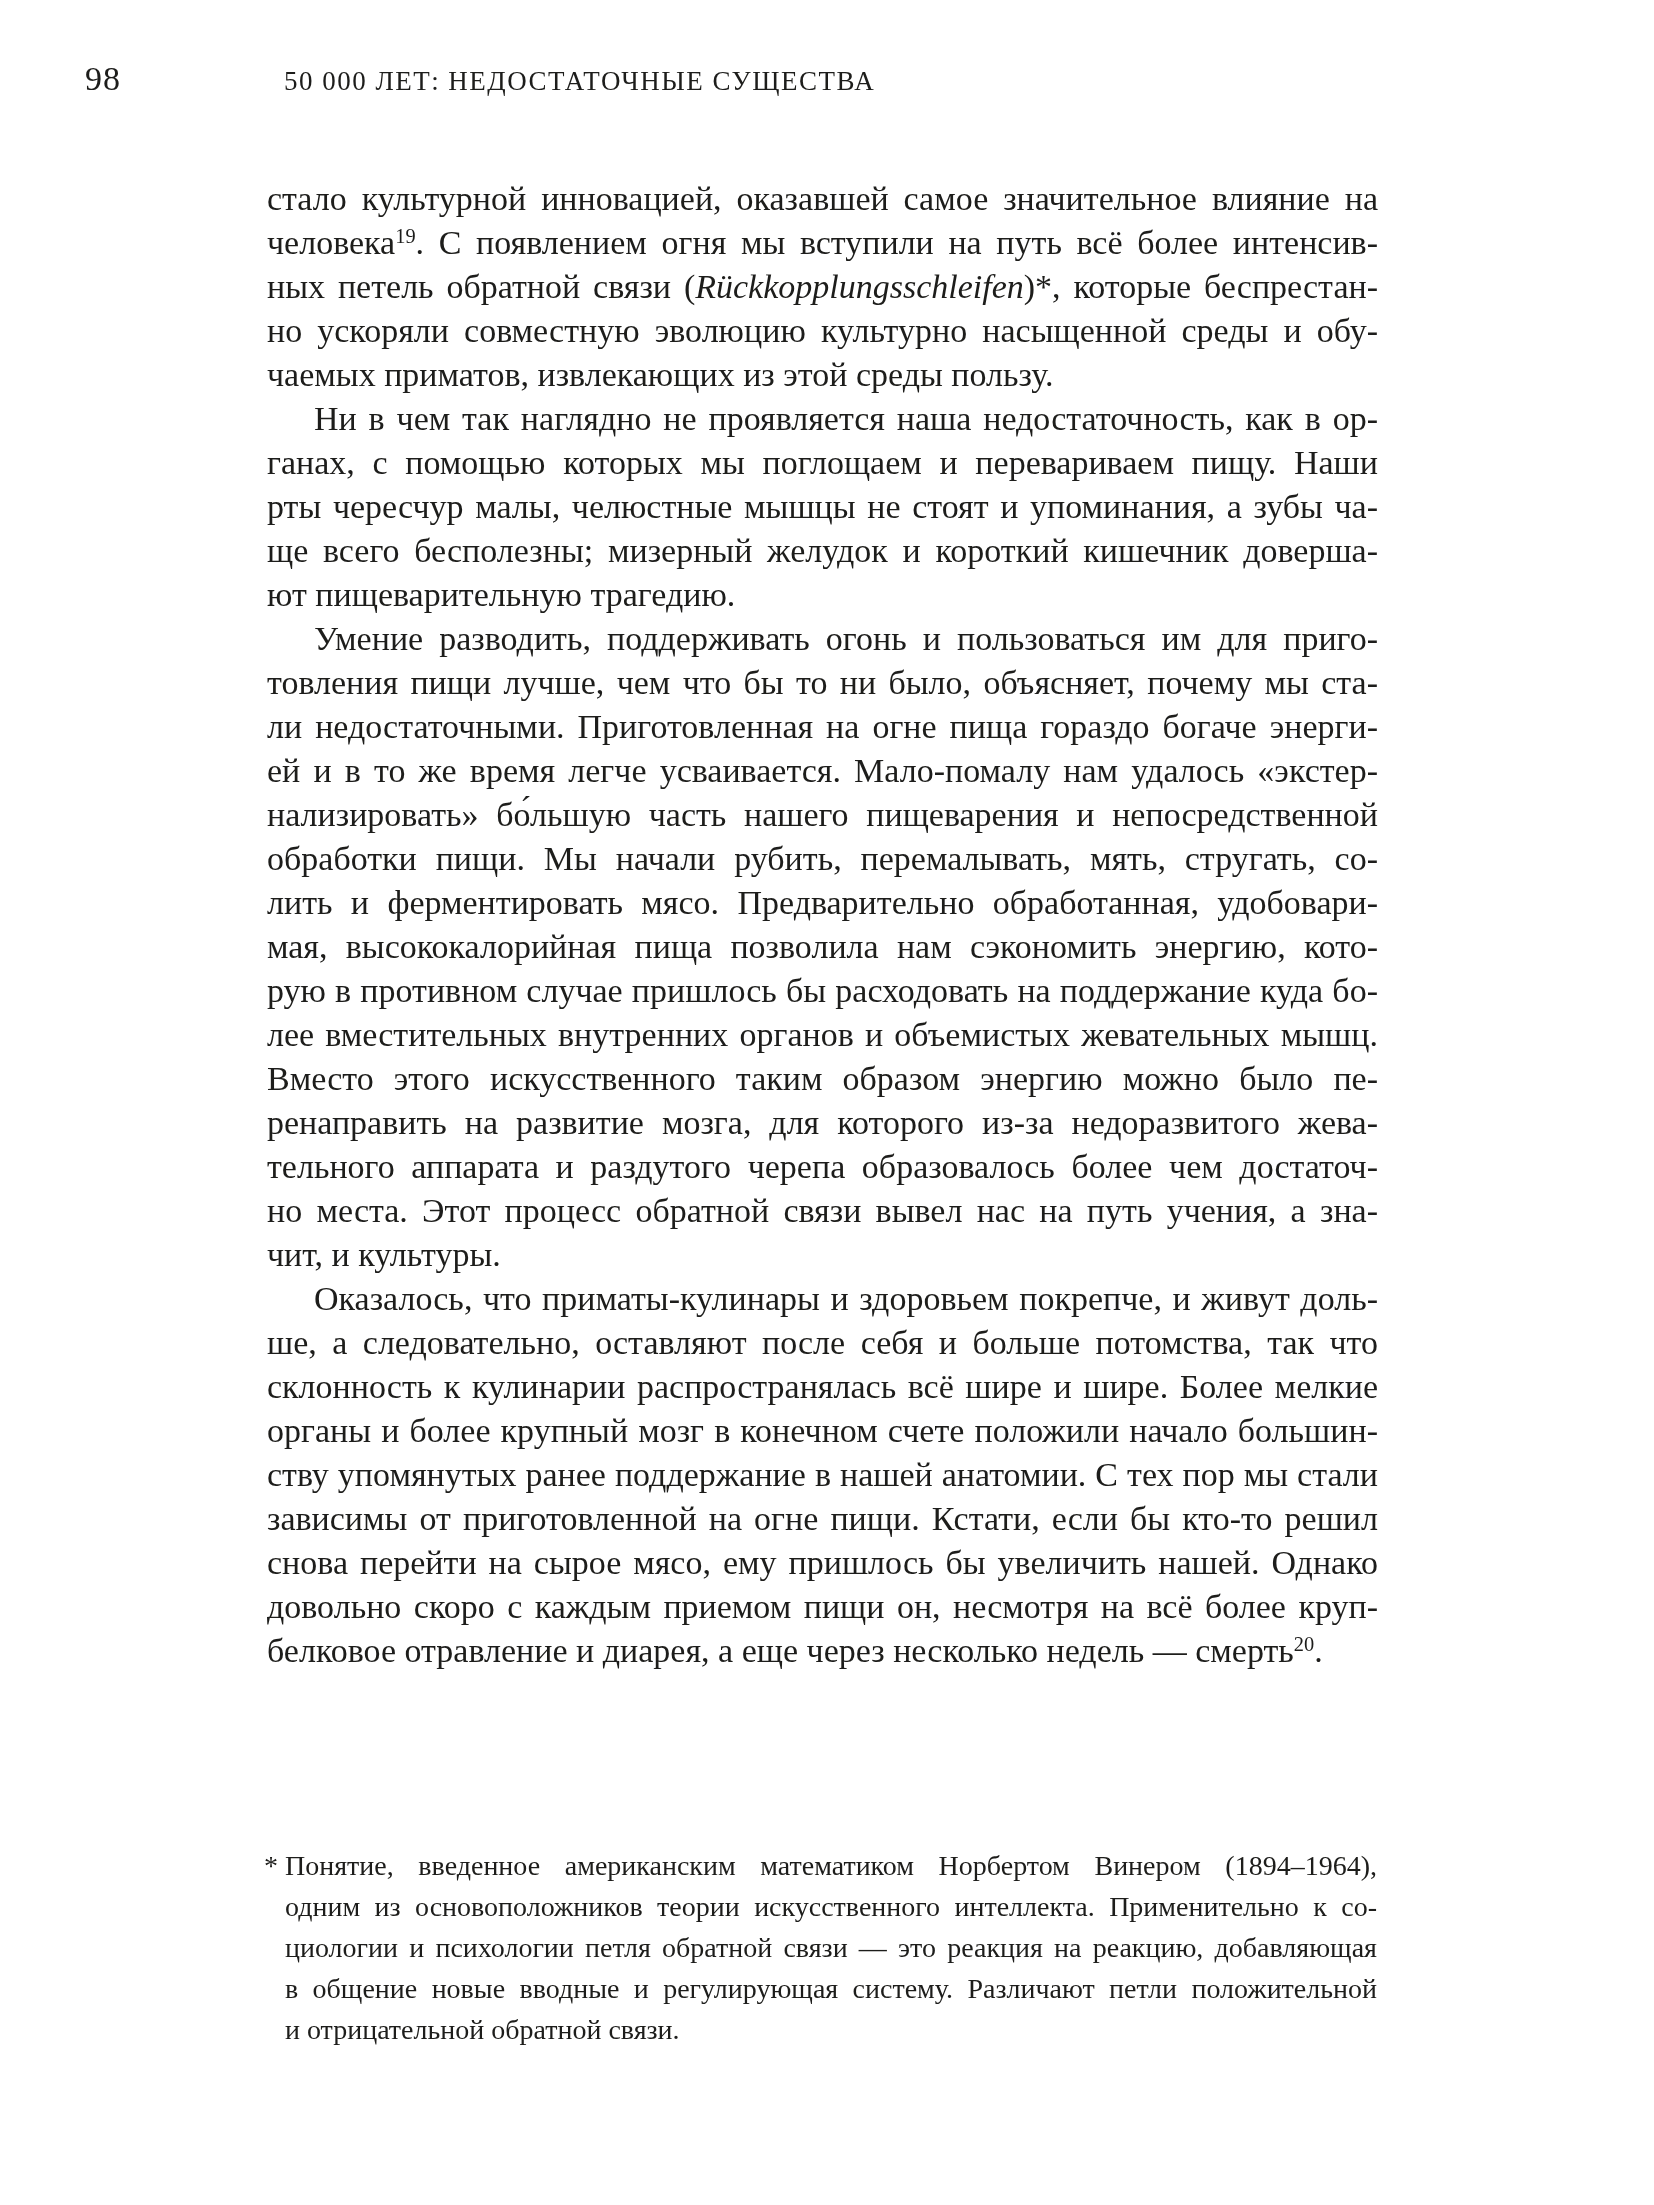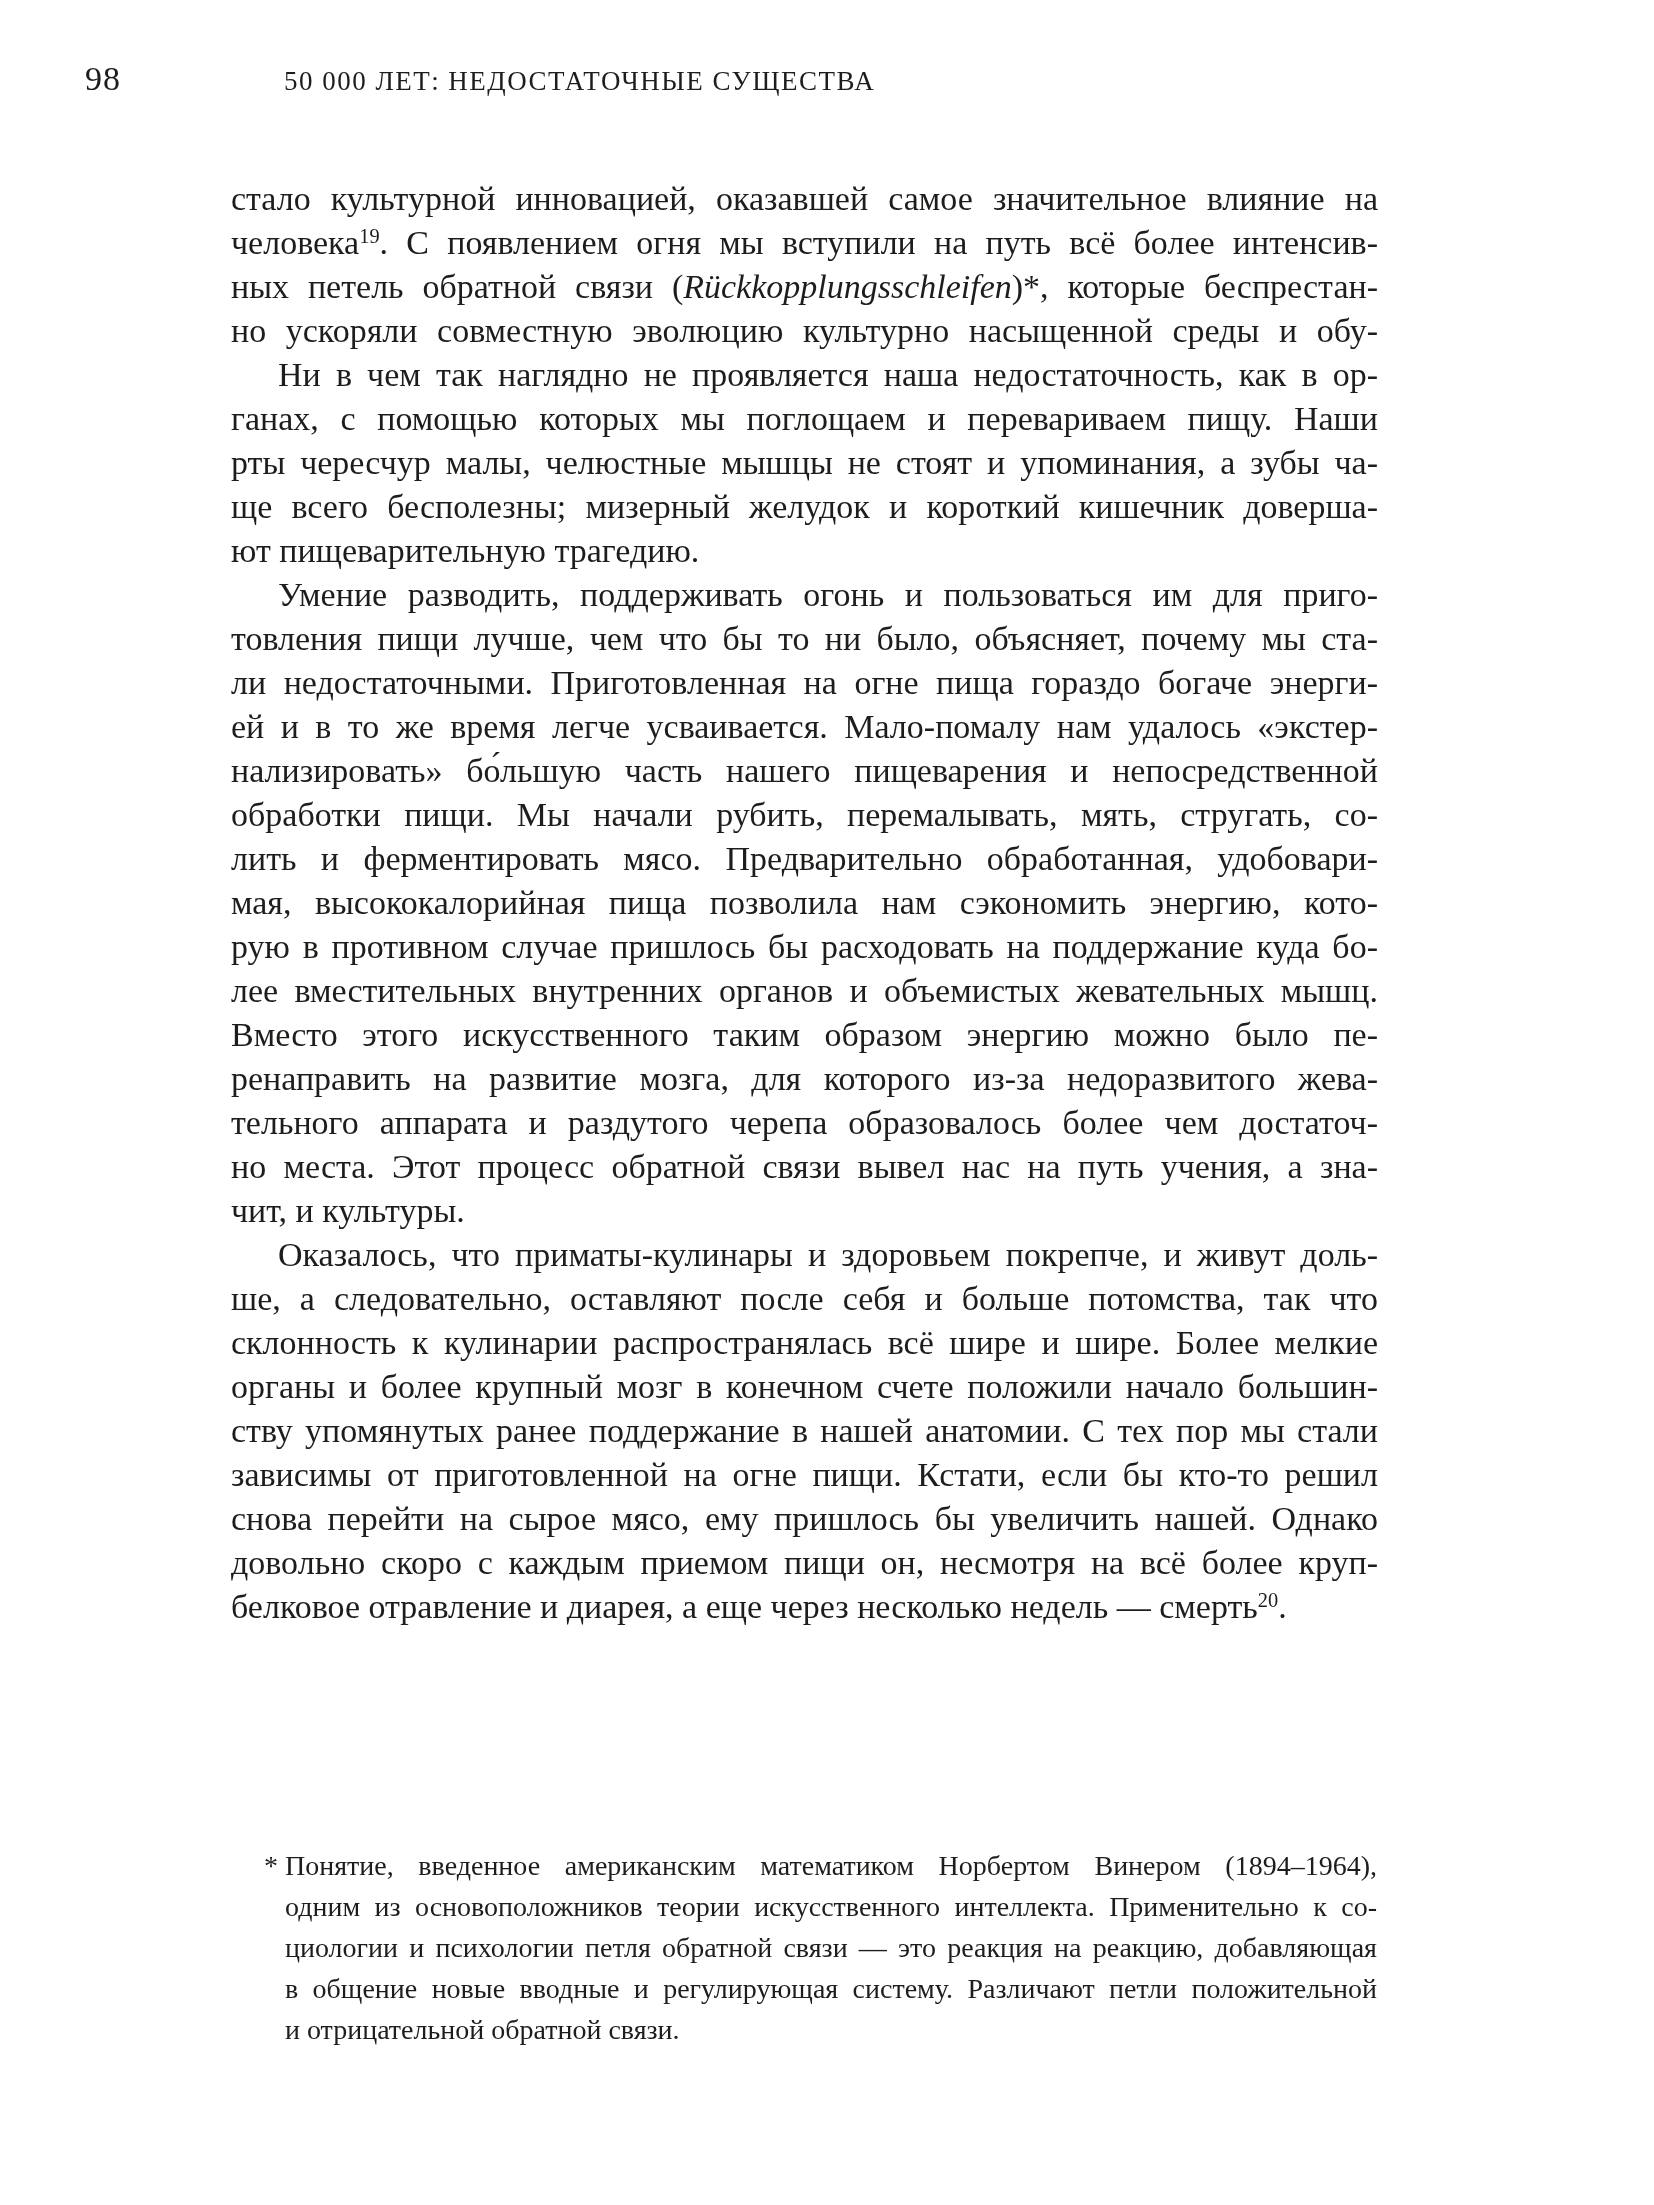--- a/index.html
+++ b/index.html
@@ -48,20 +48,21 @@
     font-size: 34px;
     line-height: 44px;
   }
   .body-text .line {
     text-align: justify;
     text-align-last: justify;
     text-justify: inter-word;
     white-space: normal;
     height: 44px;
     overflow: visible;
+    margin-left: 36px;
   }
   .body-text .line.indent {
     text-indent: 47px;
   }
   .line.last {
     text-align-last: left;
   }
   sup {
     font-size: 60%;
     line-height: 0;
@@ -104,20 +105,21 @@
   <header class="page-header">
     <span class="page-number">98</span>
     <span class="running-head">50 000 ЛЕТ: НЕДОСТАТОЧНЫЕ СУЩЕСТВА</span>
   </header>
 
   <main class="body-text" id="body-text">
       <div class="line">стало культурной инновацией, оказавшей самое значительное влияние на</div>
       <div class="line">человека<sup>19</sup>. С появлением огня мы вступили на путь всё более интенсив-</div>
       <div class="line">ных петель обратной связи (<i>Rückkopplungsschleifen</i>)*, которые беспрестан-</div>
       <div class="line">но ускоряли совместную эволюцию культурно насыщенной среды и обу-</div>
+      <div class="line last">чаемых приматов, извлекающих из этой среды пользу.</div>
       <div class="line indent">Ни в чем так наглядно не проявляется наша недостаточность, как в ор-</div>
       <div class="line">ганах, с помощью которых мы поглощаем и перевариваем пищу. Наши</div>
       <div class="line">рты чересчур малы, челюстные мышцы не стоят и упоминания, а зубы ча-</div>
       <div class="line">ще всего бесполезны; мизерный желудок и короткий кишечник доверша-</div>
       <div class="line last">ют пищеварительную трагедию.</div>
       <div class="line indent">Умение разводить, поддерживать огонь и пользоваться им для приго-</div>
       <div class="line">товления пищи лучше, чем что бы то ни было, объясняет, почему мы ста-</div>
       <div class="line">ли недостаточными. Приготовленная на огне пища гораздо богаче энерги-</div>
       <div class="line">ей и в то же время легче усваивается. Мало-помалу нам удалось «экстер-</div>
       <div class="line">нализировать» бо́льшую часть нашего пищеварения и непосредственной</div>

